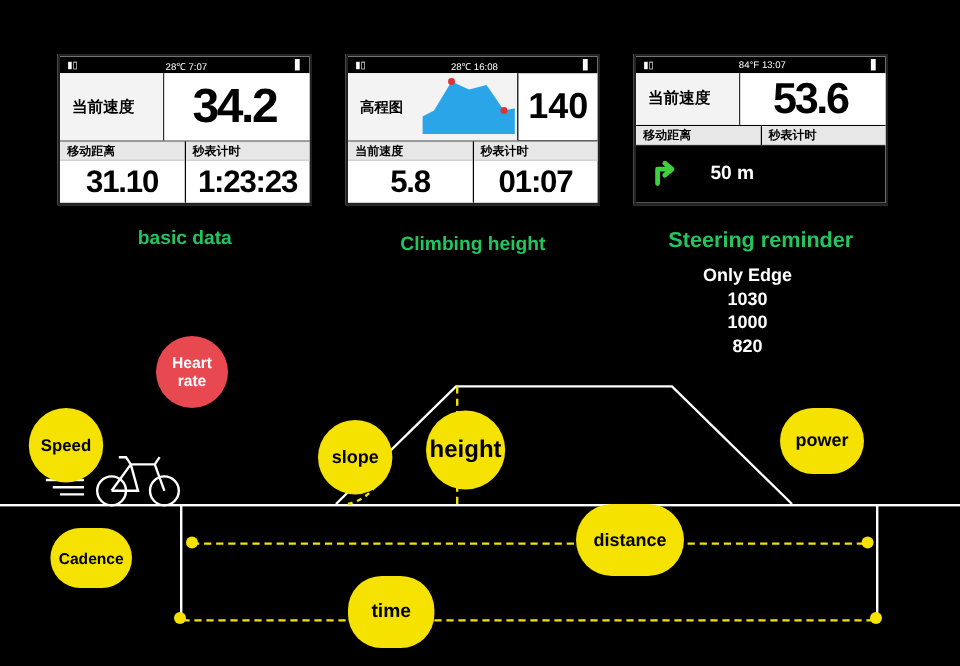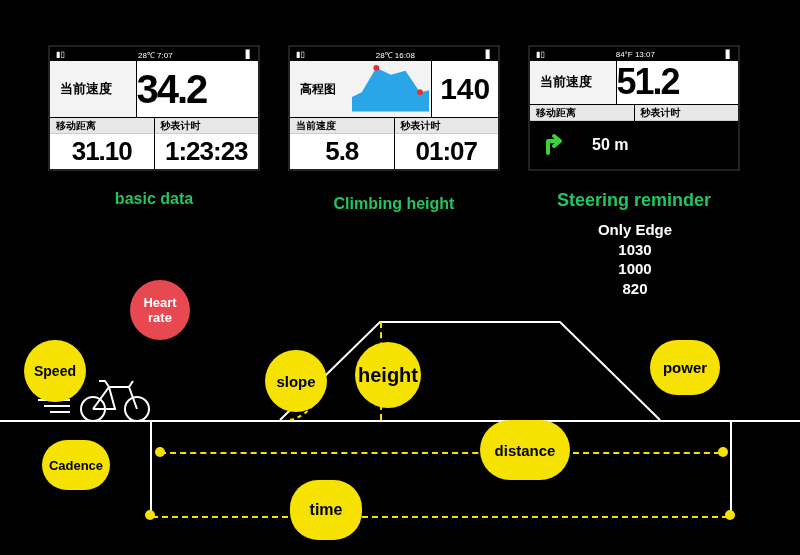--- a/index.html
+++ b/index.html
@@ -55,21 +55,21 @@
     font-size: 13px;
     font-weight: 700;
     color: #000;
     border-right: 1px solid #000;
   }
   .value-pane {
     flex: 1.4;
     background: #fff;
     display: flex;
     align-items: center;
-    justify-content: flex-start;
+    justify-content: center;
     padding-right: 4px;
   }
   .big-num {
     font-size: 40px;
     font-weight: 700;
     letter-spacing: -2px;
   }
   .half {
     flex: 1;
     display: flex;
@@ -276,21 +276,21 @@
 
   <div class="screen">
     <div class="statusbar">
       <span>▮▯</span>
       <span>84°F 13:07</span>
       <span>▋</span>
     </div>
     <div class="top-row" style="flex:0.9">
       <div class="label-pane">当前速度</div>
       <div class="value-pane">
-        <span class="big-num" style="font-size:36px">51.2</span>
+        <span class="big-num" style="font-size:36px">53.6</span>
       </div>
     </div>
     <div class="bot-row" style="flex:0.35">
       <div class="half">
         <div class="hlabel" style="height:100%">移动距离</div>
       </div>
       <div class="half">
         <div class="hlabel" style="height:100%">秒表计时</div>
       </div>
     </div>
@@ -301,21 +301,21 @@
       <span class="dist">50 m</span>
     </div>
   </div>
 
 </div>
 
 <div class="caption" style="left:48px; top:190px">basic data</div>
 <div class="caption" style="left:288px; top:195px">Climbing height</div>
 <div class="caption" style="left:528px; top:190px; font-size:18px">Steering reminder</div>
 
-<div class="extra" style="left:570px; top:220px; width:130px">
+<div class="extra" style="left:558px; top:220px; width:130px">
   <div>Only Edge</div>
   <div>1030</div>
   <div>1000</div>
   <div>820</div>
 </div>
 
 <div class="diagram">
   <div class="baseline"></div>
 
   <div class="vline" style="left:150px"></div>

